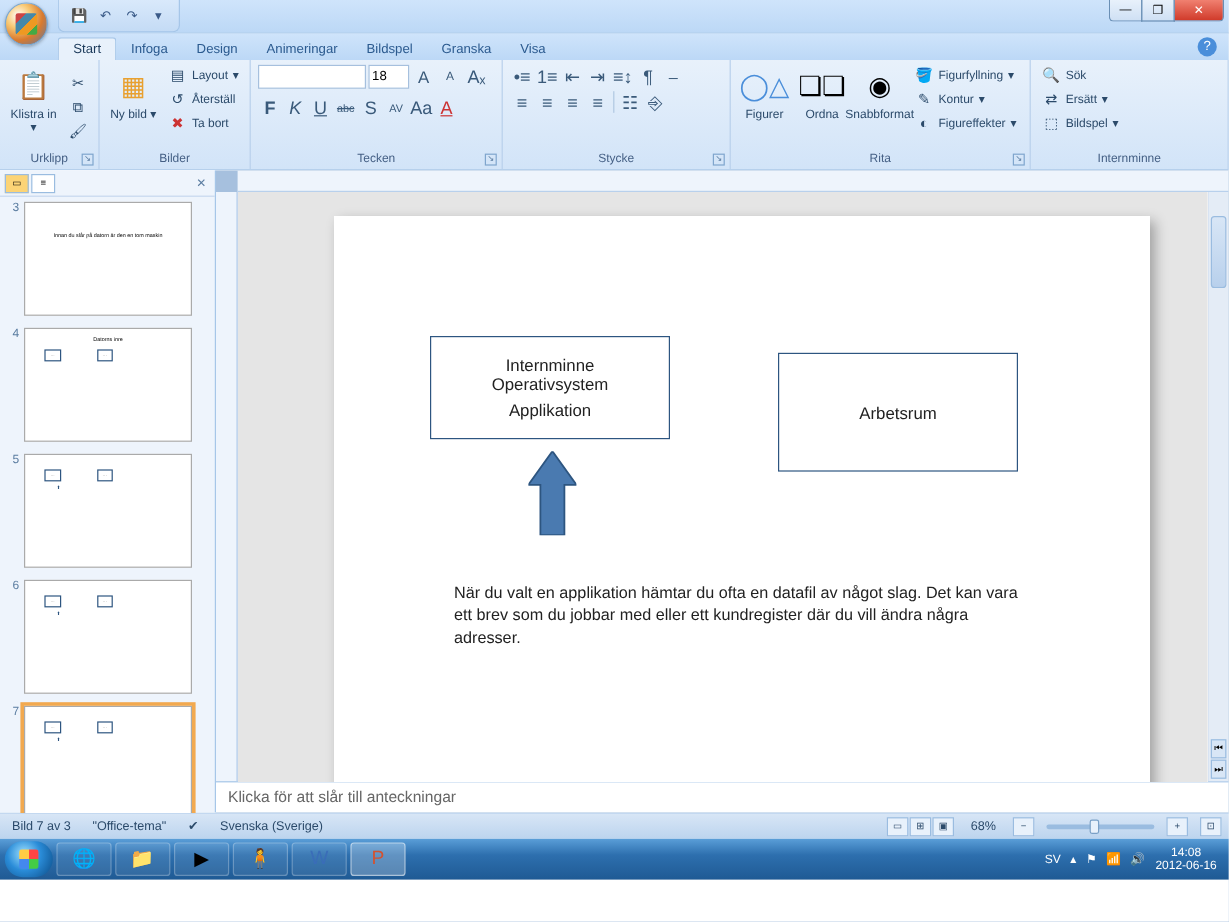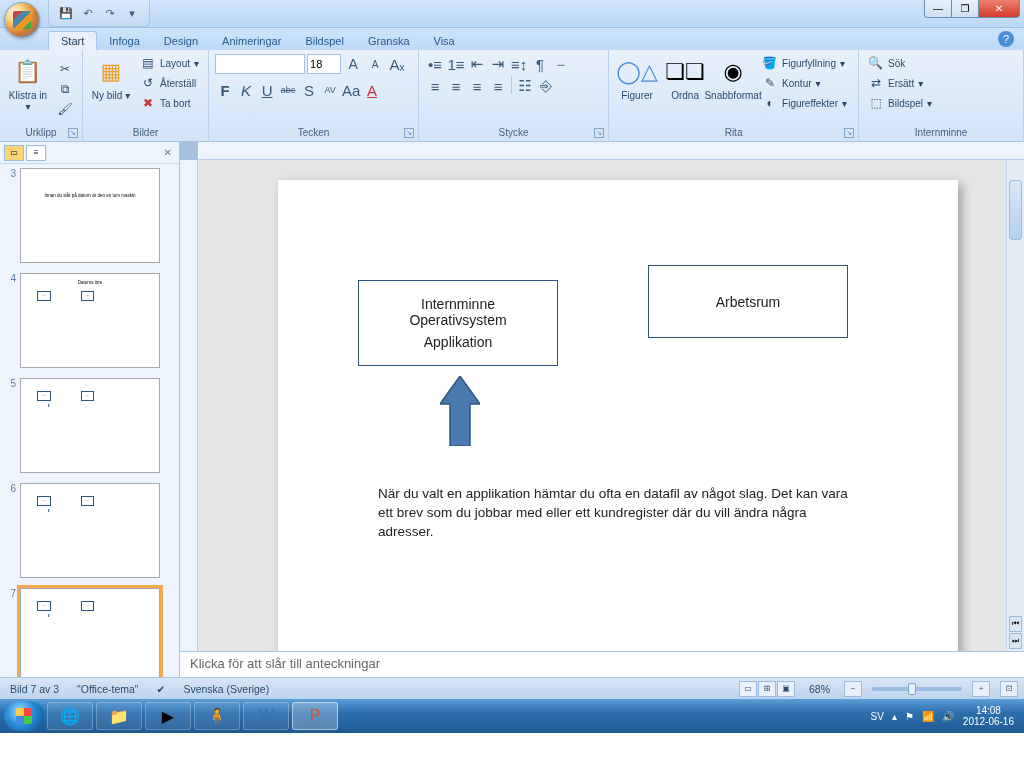--- a/index.html
+++ b/index.html
@@ -304,21 +304,21 @@
     <div class="ruler-h"></div>
     <div class="ed-row">
       <div class="ruler-v"></div>
       <div class="canvas">
         <div class="slide">
           <div class="box" style="left:80px;top:100px;width:200px;height:86px">
             <div>Internminne</div>
             <div>Operativsystem</div>
             <div style="margin-top:6px">Applikation</div>
           </div>
-          <div class="box" style="left:370px;top:85px;width:200px;height:73px">
+          <div class="box" style="left:370px;top:114px;width:200px;height:99px">
             <div>Arbetsrum</div>
           </div>
           <svg class="arrow-shape" style="left:162px;top:196px" width="40" height="70" viewBox="0 0 40 70">
             <path d="M20 0 L40 28 L30 28 L30 70 L10 70 L10 28 L0 28 Z" fill="#4a7ab0" stroke="#2d5580" stroke-width="1.5"></path>
           </svg>
           <div class="para" style="left:100px;top:305px;width:470px">När du valt en applikation hämtar du ofta en datafil av något slag. Det kan vara ett brev som du jobbar med eller ett kundregister där du vill ändra några adresser.</div>
         </div>
       </div>
       <div class="scrollbar-v">
         <div class="sb-thumb"></div>

